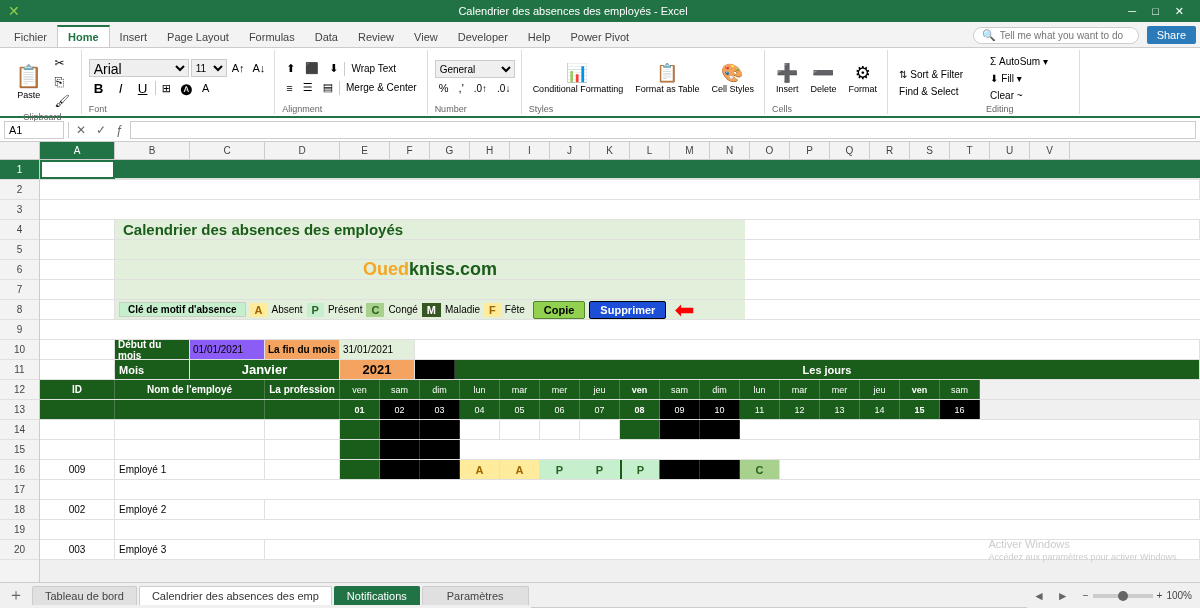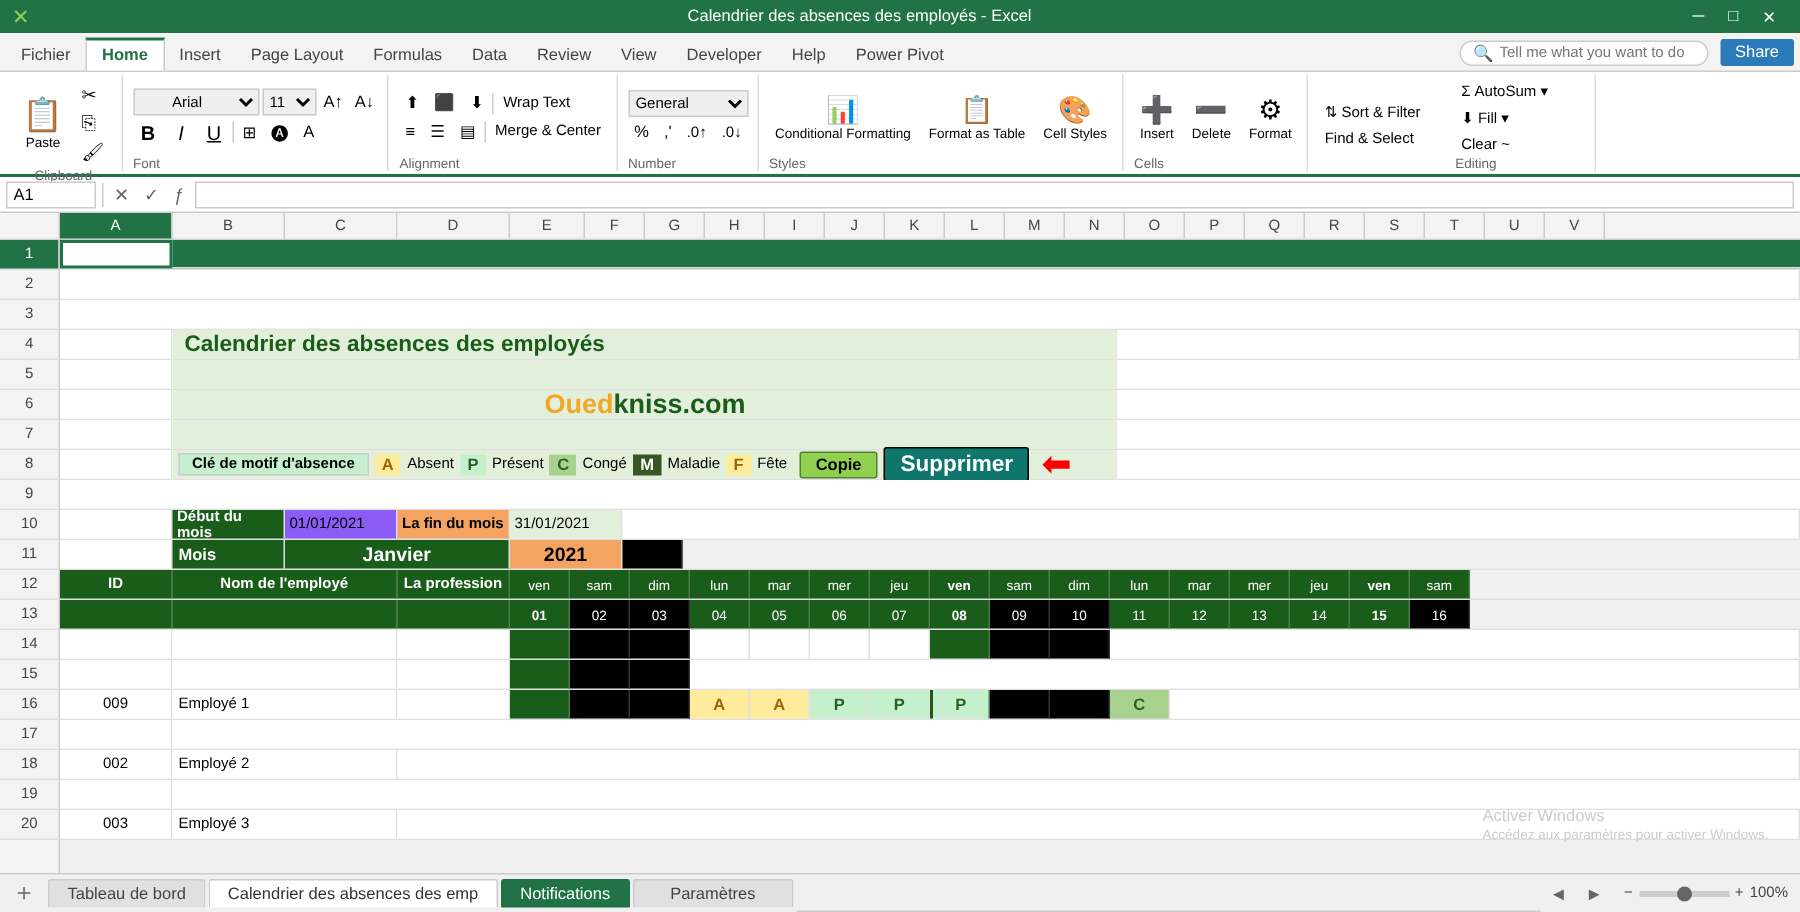--- a/index.html
+++ b/index.html
@@ -49,21 +49,21 @@
         <div style="cursor:pointer;font-size:12px;padding:1px 2px;border:1px solid transparent;border-radius:2px;">⎘</div>
         <div style="cursor:pointer;font-size:12px;padding:1px 2px;border:1px solid transparent;border-radius:2px;">🖌</div>
       </div>
     </div>
     <div style="font-size:9px;color:#666;">Clipboard</div>
   </div>
 
   <div style="display:flex;flex-direction:column;border-right:1px solid #ddd;padding:2px 6px 0;min-width:140px;">
     <div style="flex:1;display:flex;flex-direction:column;gap:2px;justify-content:center;">
       <div style="display:flex;gap:2px;align-items:center;">
-        <select style="width:84px;height:18px;font-size:10px;border:1px solid #ccc;padding-left:21px;"><option>Arial</option></select>
+        <select style="width:100px;height:18px;font-size:14px;border:1px solid #ccc;"><option>Arial</option></select>
         <select style="width:36px;height:18px;font-size:10px;border:1px solid #ccc;"><option>11</option></select>
         <span style="cursor:pointer;font-size:11px;padding:1px 2px;border:1px solid transparent;">A↑</span>
         <span style="cursor:pointer;font-size:11px;padding:1px 2px;border:1px solid transparent;">A↓</span>
       </div>
       <div style="display:flex;gap:2px;align-items:center;">
         <button style="width:20px;height:18px;font-weight:bold;border:1px solid transparent;cursor:pointer;background:white;">B</button>
         <button style="width:20px;height:18px;font-style:italic;border:1px solid transparent;cursor:pointer;background:white;">I</button>
         <button style="width:20px;height:18px;text-decoration:underline;border:1px solid transparent;cursor:pointer;background:white;">U</button>
         <span style="width:1px;height:14px;background:#ccc;display:inline-block;"></span>
         <span style="cursor:pointer;font-size:11px;padding:1px 3px;border:1px solid transparent;">⊞</span>
@@ -286,21 +286,21 @@
           <span style="font-size:10px;">Absent</span>
           <span style="background:#c6efce;color:#276221;padding:1px 5px;font-weight:bold;font-size:11px;">P</span>
           <span style="font-size:10px;">Présent</span>
           <span style="background:#a9d18e;color:#276221;padding:1px 5px;font-weight:bold;font-size:11px;">C</span>
           <span style="font-size:10px;">Congé</span>
           <span style="background:#375623;color:white;padding:1px 5px;font-weight:bold;font-size:11px;">M</span>
           <span style="font-size:10px;">Maladie</span>
           <span style="background:#ffeb9c;color:#9c6500;padding:1px 5px;font-weight:bold;font-size:11px;">F</span>
           <span style="font-size:10px;">Fête</span>
           <button style="background:#92d050;border:1px solid #538135;padding:2px 10px;cursor:pointer;font-size:11px;font-weight:bold;border-radius:2px;margin-left:4px;">Copie</button>
-          <button style="background:#0f766e;color:white;border:1px solid #000;padding:2px 10px;cursor:pointer;font-size:15px;font-weight:bold;border-radius:2px;">Supprimer</button>
+          <button style="background:#1d4ed8;color:white;border:1px solid #000;padding:2px 10px;cursor:pointer;font-size:11px;font-weight:bold;border-radius:2px;">Supprimer</button>
           <span style="color:red;font-size:24px;cursor:pointer;margin-left:4px;">⬅</span>
         </div>
         <div style="flex:1;background:white;"></div>
       </div>
 
       <div style="display:flex;height:20px;border-bottom:1px solid #e0e0e0;">
         <div style="flex:1;background:white;"></div>
       </div>
 
       <div style="display:flex;height:20px;border-bottom:1px solid #e0e0e0;">
@@ -311,20 +311,21 @@
         <div style="width:75px;min-width:75px;background:#e2efda;font-size:10px;display:flex;align-items:center;padding:0 3px;border-right:1px solid #e0e0e0;">31/01/2021</div>
         <div style="flex:1;background:white;border-right:1px solid #e0e0e0;"></div>
       </div>
 
       <div style="display:flex;height:20px;border-bottom:1px solid #e0e0e0;">
         <div style="width:75px;min-width:75px;background:white;border-right:1px solid #e0e0e0;"></div>
         <div style="width:75px;min-width:75px;background:#1a5c1a;color:white;font-weight:bold;font-size:11px;display:flex;align-items:center;padding:0 4px;border-right:1px solid #e0e0e0;">Mois</div>
         <div style="width:150px;min-width:150px;background:#1a5c1a;color:white;font-weight:bold;font-size:13px;display:flex;align-items:center;justify-content:center;border-right:1px solid #e0e0e0;">Janvier</div>
         <div style="width:75px;min-width:75px;background:#f4a460;font-weight:bold;font-size:13px;display:flex;align-items:center;justify-content:center;border-right:1px solid #e0e0e0;">2021</div>
         <div style="width:40px;min-width:40px;background:#000;border-right:1px solid #333;"></div>
+        <div style="flex:1;background:#1a5c1a;color:white;font-weight:bold;font-size:11px;display:flex;align-items:center;justify-content:center;border-right:1px solid #e0e0e0;">Les jours</div>
       </div>
 
       <div style="display:flex;height:20px;border-bottom:1px solid #e0e0e0;">
         <div style="width:75px;min-width:75px;background:#1a5c1a;color:white;font-weight:bold;font-size:10px;display:flex;align-items:center;justify-content:center;border-right:1px solid #4a7c4a;">ID</div>
         <div style="width:150px;min-width:150px;background:#1a5c1a;color:white;font-weight:bold;font-size:10px;display:flex;align-items:center;justify-content:center;border-right:1px solid #4a7c4a;">Nom de l'employé</div>
         <div style="width:75px;min-width:75px;background:#1a5c1a;color:white;font-weight:bold;font-size:10px;display:flex;align-items:center;justify-content:center;border-right:1px solid #4a7c4a;">La profession</div>
 
         <div style="width:40px;min-width:40px;background:#1a5c1a;color:white;font-size:9px;display:flex;align-items:center;justify-content:center;border-right:1px solid #4a7c4a;">ven</div>
         <div style="width:40px;min-width:40px;background:#1a5c1a;color:white;font-size:9px;display:flex;align-items:center;justify-content:center;border-right:1px solid #4a7c4a;">sam</div>
         <div style="width:40px;min-width:40px;background:#1a5c1a;color:white;font-size:9px;display:flex;align-items:center;justify-content:center;border-right:1px solid #4a7c4a;">dim</div>

